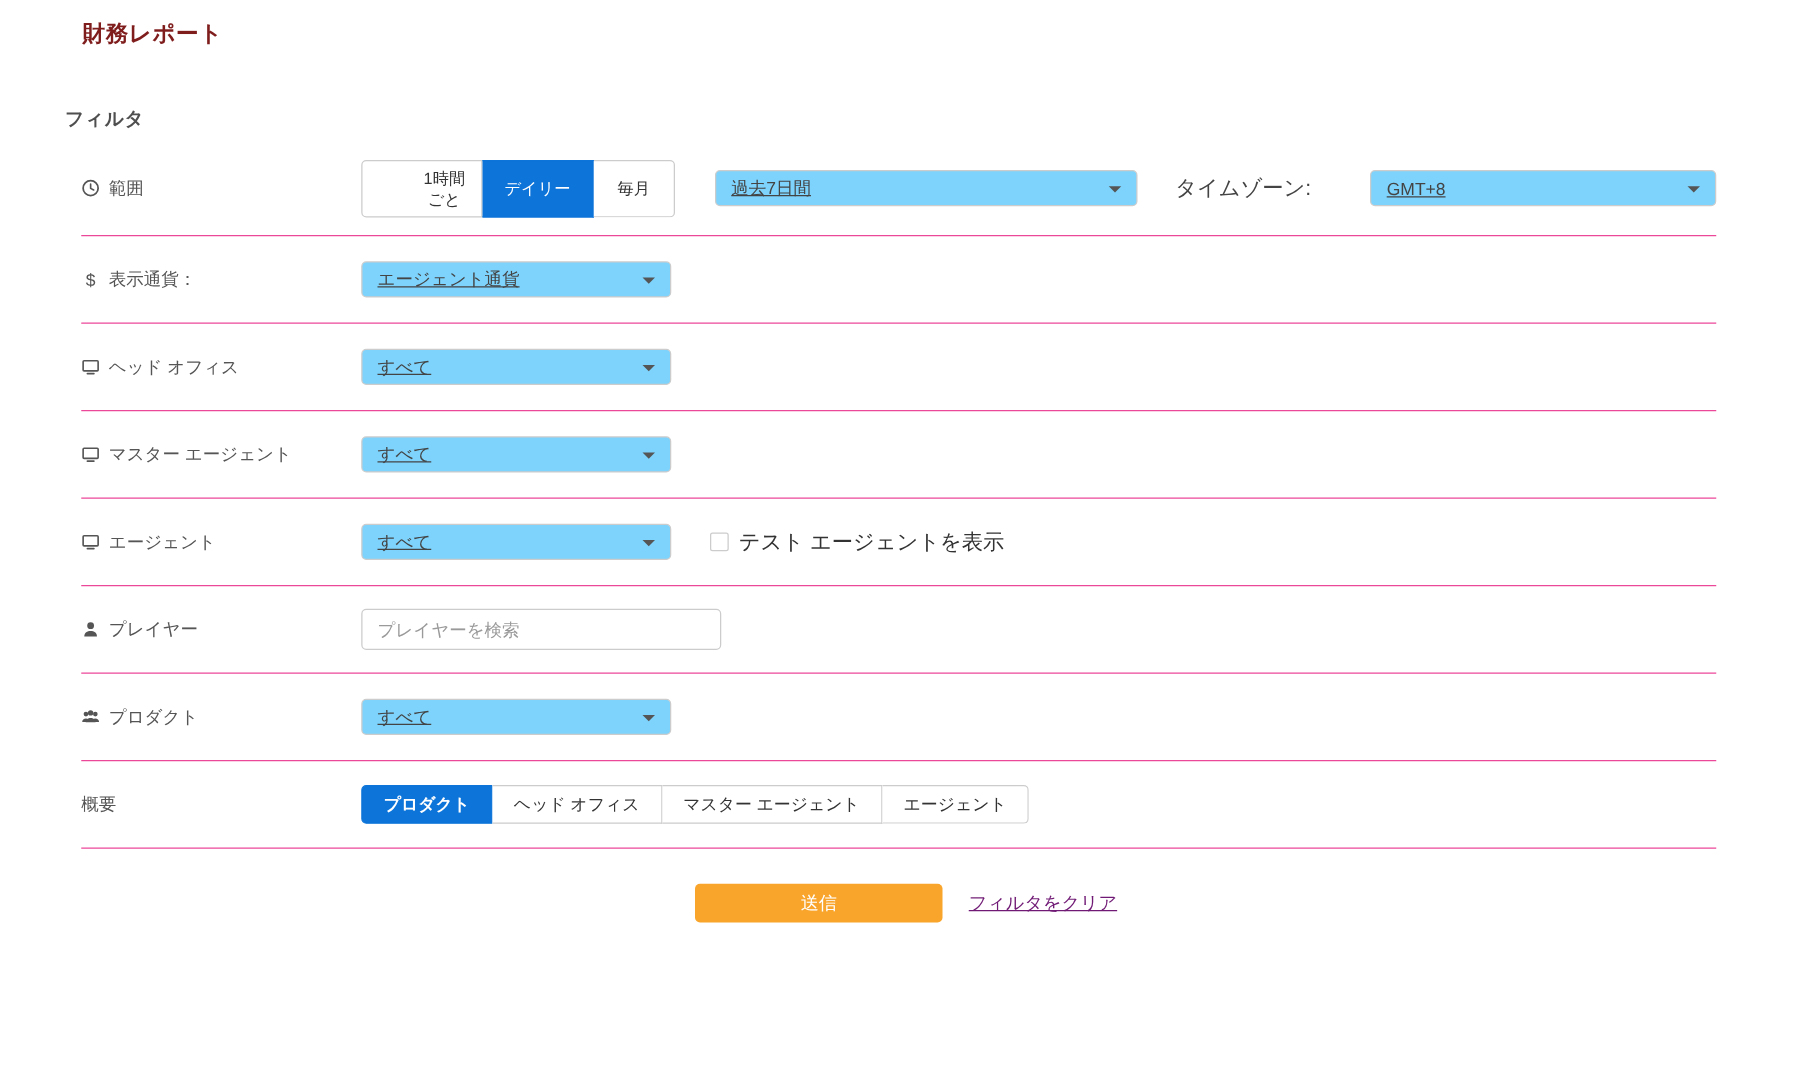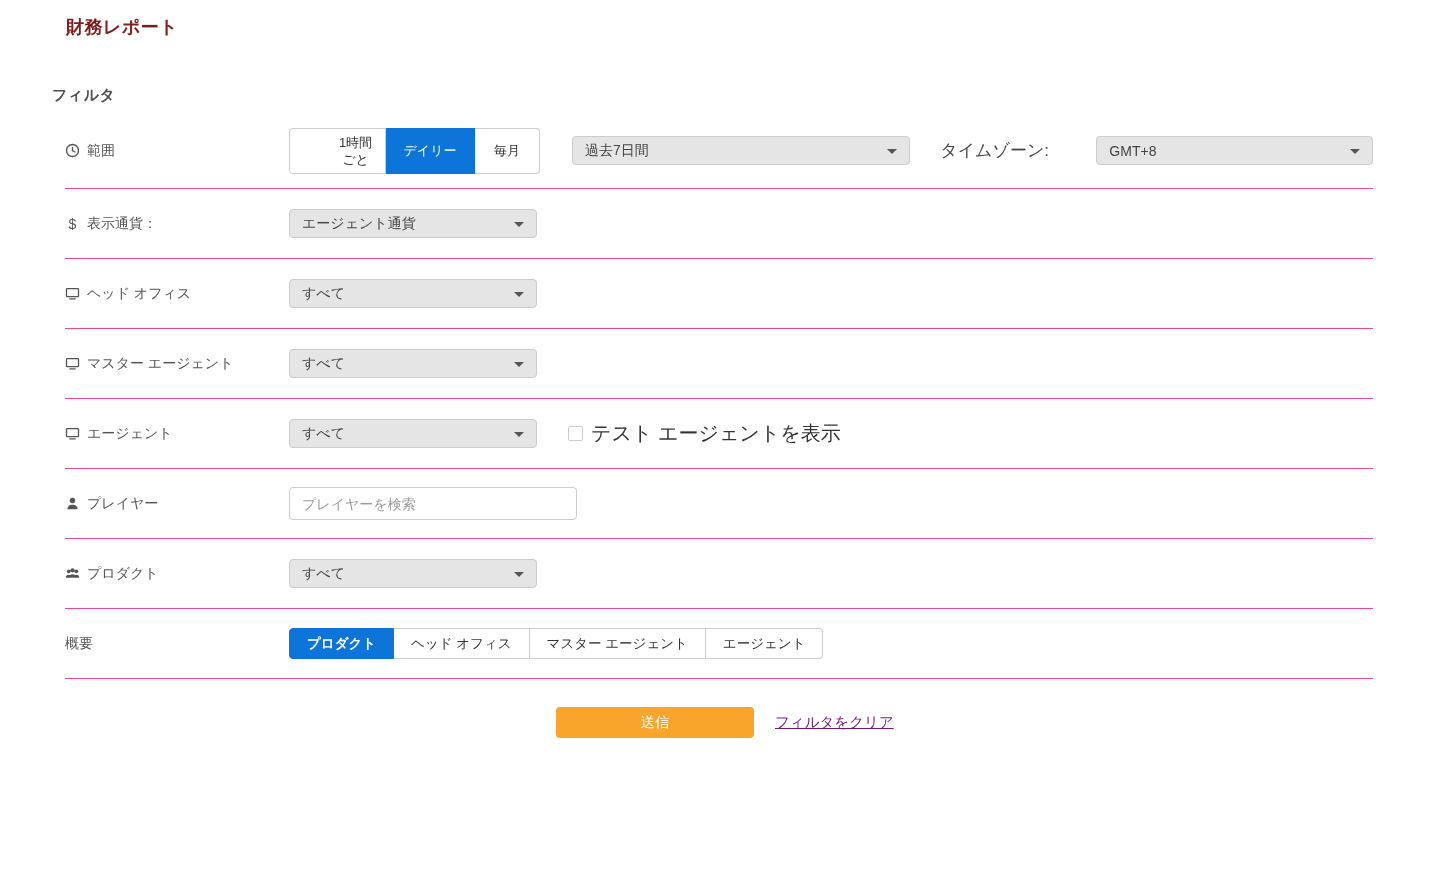--- a/index.html
+++ b/index.html
@@ -36,36 +36,36 @@
   .range-btn:first-child { border-radius: 4px 0 0 4px; padding-left: 44px; }
   .range-btn:last-child { border-radius: 0 4px 4px 0; }
   .range-btn.active { background: var(--primary); border-color: var(--primary);
     color: #fff; }
   .range-btn.w1 { width: 97px; }
   .range-btn.w2 { width: 89px; white-space: pre-line; }
   .range-btn.w3 { width: 65px; }
 
   
   .select-box { position: relative; height: 29px; border: 1px solid #ccc;
-    border-radius: 4px; background: #e5e5e5; display: flex; align-items: center;
-    padding: 0 30px 0 12px; font-size: 14px; color: #444; cursor: pointer; }
+    border-radius: 4px; background: #7dd3fc; display: flex; align-items: center;
+    padding: 0 30px 0 12px; font-size: 14px; color: #444; cursor: pointer; text-decoration: underline; }
   .select-box .caret { position: absolute; right: 12px; top: 50%;
     margin-top: -2px; width: 0; height: 0; border-left: 5px solid transparent;
     border-right: 5px solid transparent; border-top: 5px solid #555; }
   .sel-std { width: 248px; }
   .sel-period { width: 340px; margin-left: 32px; }
   .tz-label { margin-left: 30px; width: 157px; font-size: 17px; color: #444; }
   .sel-tz { width: 278px; }
 
   
   .cb-wrap { display: flex; align-items: center; margin-left: 31px; }
   .cb-wrap input[type="checkbox"] { appearance: none; -webkit-appearance: none;
     width: 15px; height: 15px; border: 1px solid #ccc; border-radius: 2px;
     background: #fff; cursor: pointer; }
-  .cb-label { margin-left: 8px; font-size: 20px; color: #333; }
+  .cb-label { margin-left: 8px; font-size: 17px; color: #333; }
 
   
   .text-input { width: 288px; height: 33px; border: 1px solid #ccc;
     border-radius: 4px; padding: 0 12px; font-size: 14px; color: #333;
     font-family: inherit; outline: none; }
   .text-input::placeholder { color: #9a9a9a; }
 
   
   .summary-group { display: flex; height: 31px; }
   .summary-btn { border: 1px solid #ccc; background: #fff; color: #333;

